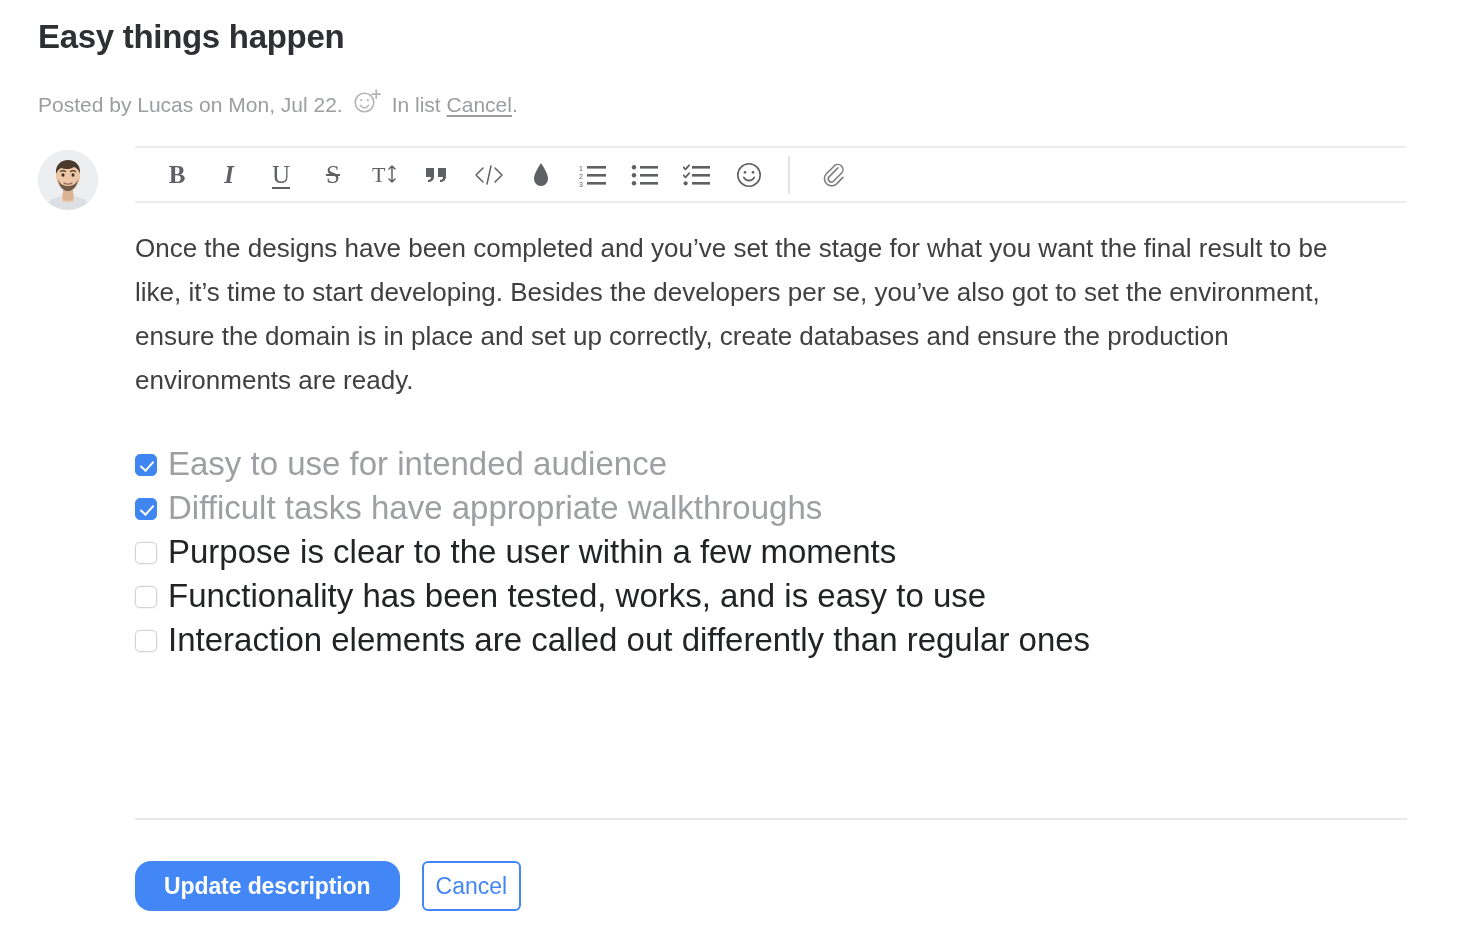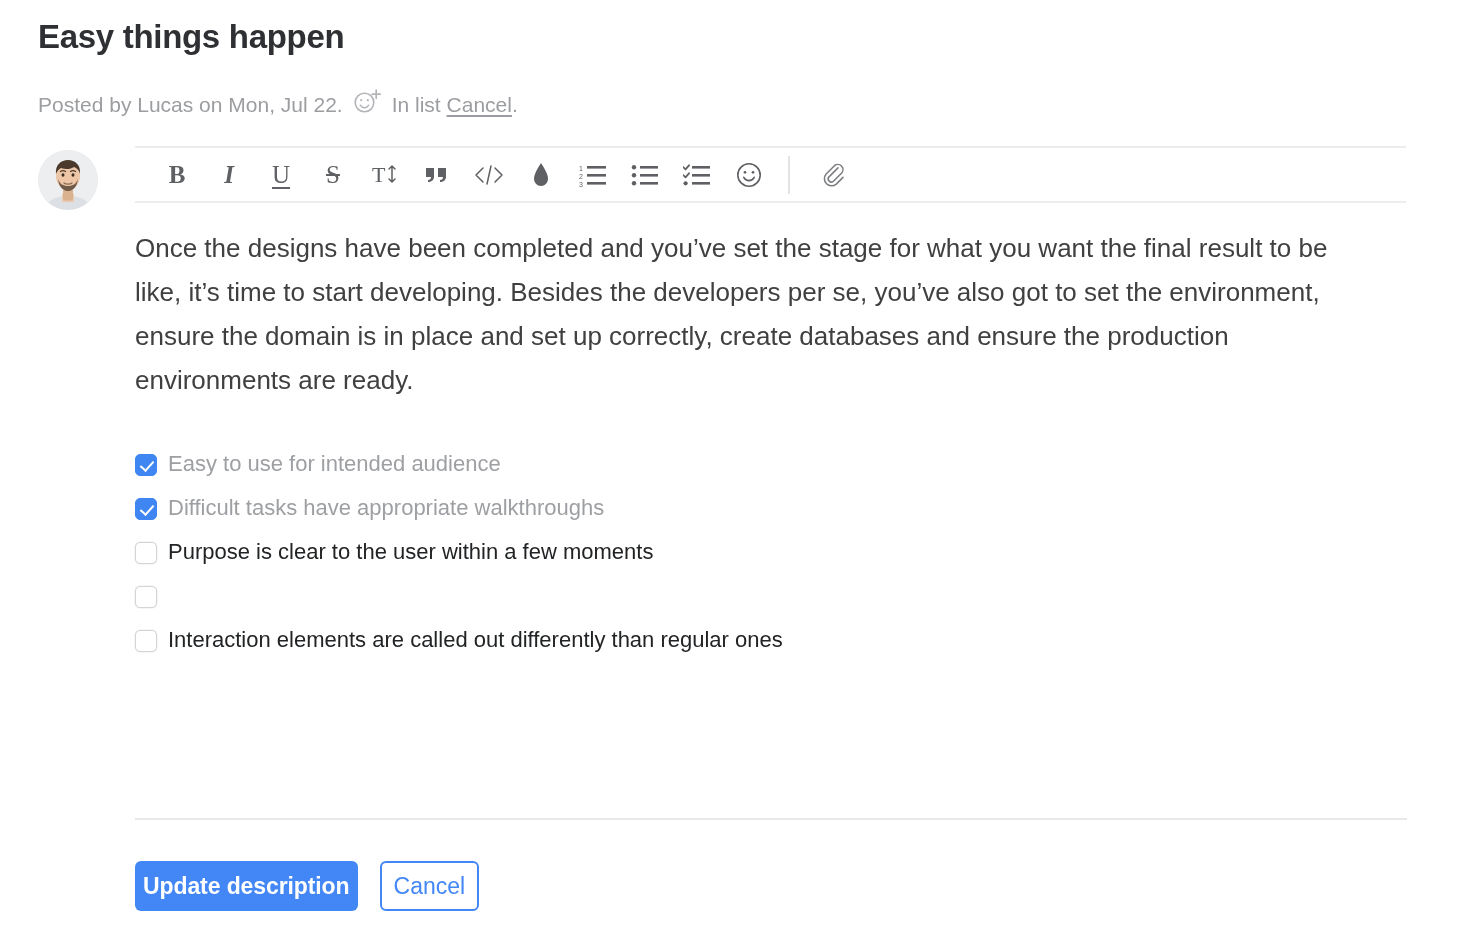--- a/index.html
+++ b/index.html
@@ -167,21 +167,21 @@
     border: solid #ffffff;
     border-width: 0 2.4px 2.4px 0;
     transform: rotate(42deg);
   }
   .cb.unchecked {
     background: #ffffff;
     border: 1.6px solid #d2d4d6;
     box-shadow: 0 0 0 0.5px #ededee;
   }
   .check-label {
-    font-size: 22px;
+    font-size: 33px;
     line-height: 30px;
     color: #212325;
     white-space: nowrap;
   }
   .check-item.done .check-label { color: #9d9fa2; }
 
   
   .divider {
     position: absolute;
     left: 135px;
@@ -193,24 +193,24 @@
 
   .actions {
     position: absolute;
     left: 135px;
     top: 861px;
     display: flex;
     align-items: center;
   }
   .btn-primary {
     height: 50px;
-    padding: 0 8px;
+    padding: 0 29px;
     background: #4287f5;
     border: none;
-    border-radius: 6px;
+    border-radius: 16px;
     color: #ffffff;
     font-family: "Liberation Sans", sans-serif;
     font-size: 23px;
     font-weight: bold;
     letter-spacing: -0.1px;
     cursor: pointer;
   }
   .btn-secondary {
     height: 50px;
     padding: 0 12px;
@@ -395,20 +395,21 @@
         </div>
 
 
         <div class="check-item">
           <span class="cb unchecked"></span>
           <span class="check-label">Purpose is clear to the user within a few moments</span>
         </div>
 
         <div class="check-item">
           <span class="cb unchecked"></span>
+          <span class="check-label">Functionality has been tested, works, and is easy to use</span>
         </div>
 
         <div class="check-item">
           <span class="cb unchecked"></span>
           <span class="check-label">Interaction elements are called out differently than regular ones</span>
         </div>
 
       </div>
 
     </div>

